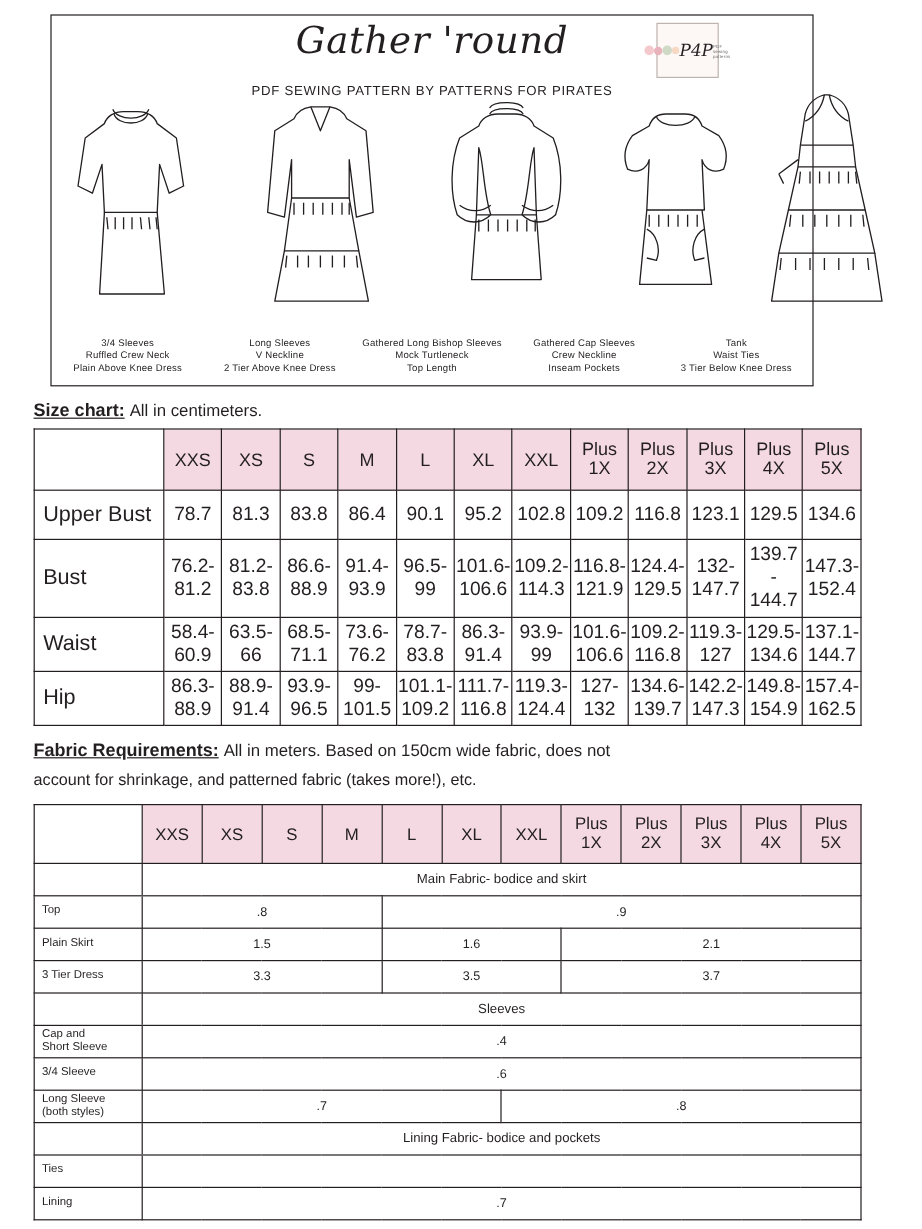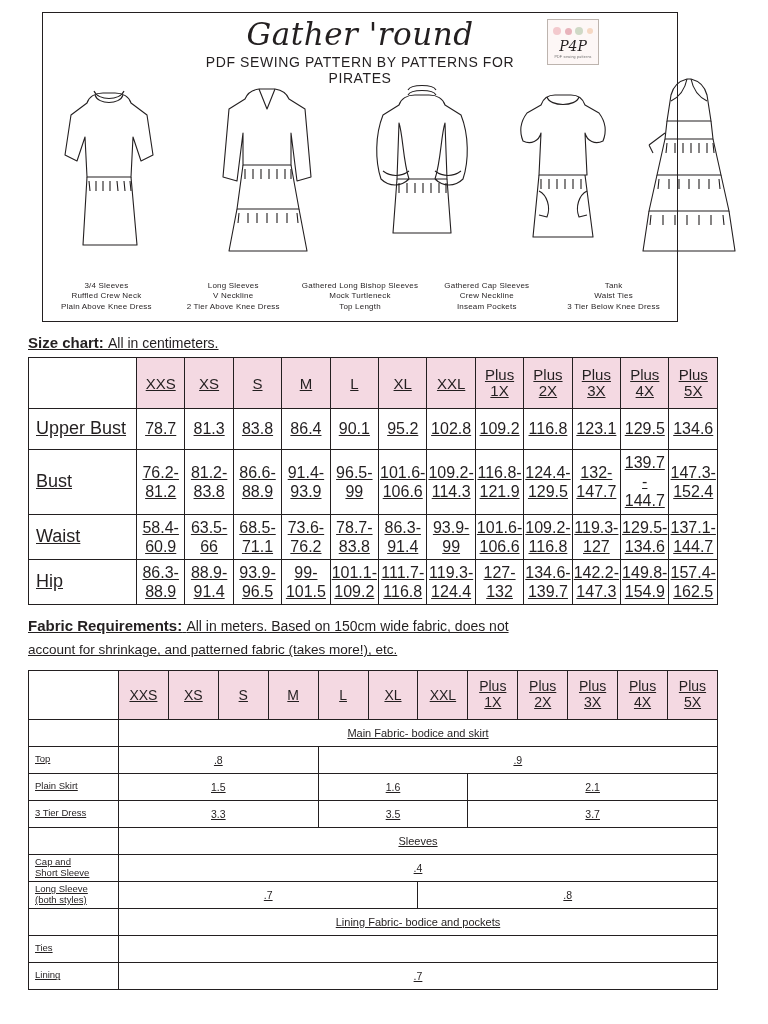--- a/index.html
+++ b/index.html
@@ -1,25 +1,25 @@
 <!DOCTYPE html>
 <html><head>
 <meta charset="utf-8">
 <style>
   html,body{margin:0;padding:0;background:#ffffff;}
   body{width:768px;height:1024px;font-family:"Liberation Sans",sans-serif;color:#231f20;overflow:hidden;}
-  .page{position:relative;width:712px;height:1024px;box-sizing:border-box;padding:8px 20px 0 28px;text-decoration:underline;}
+  .page{position:relative;width:712px;height:1024px;box-sizing:border-box;padding:8px 20px 0 28px;}
 
   
   .illus-box{position:relative;border:1px solid #231f20;height:310px;box-sizing:border-box;margin:4px 14px 0 14px;}
   .brand{position:relative;height:62px;}
   .brand-title{position:absolute;left:50%;top:6px;transform:translateX(-50%);text-align:center;}
   .brand-name{font-family:"DejaVu Serif",serif;font-style:italic;font-size:31px;letter-spacing:.5px;line-height:1;}
-  .brand-sub{font-size:14px;letter-spacing:.6px;margin-top:4px;}
-  .brand-logo{position:absolute;right:78px;top:6px;width:52px;height:46px;border:1px solid #bdb4ae;box-sizing:border-box;background:#fdf7f6;display:flex;flex-direction:column;align-items:center;justify-content:center;}
+  .brand-sub{font-size:11px;letter-spacing:.6px;margin-top:20px;}
+  .brand-logo{position:absolute;right:78px;top:6px;width:52px;height:46px;border:1px solid #bdb4ae;box-sizing:border-box;background:#fdf7f6;display:flex;flex-direction:row;align-items:center;justify-content:center;}
   .logo-flowers{width:44px;height:12px;display:flex;justify-content:space-around;align-items:center;}
   .logo-flowers i{display:block;width:8px;height:8px;border-radius:50%;background:#f3c9cd;}
   .logo-flowers i:nth-child(2){background:#e8b3bb;width:7px;height:7px;}
   .logo-flowers i:nth-child(3){background:#cfd9c6;}
   .logo-flowers i:nth-child(4){background:#f6d8c3;width:6px;height:6px;}
   .logo-mark{font-family:"DejaVu Serif",serif;font-style:italic;font-size:14px;line-height:1;margin-top:2px;}
   .logo-txt{font-size:3.6px;letter-spacing:.2px;margin-top:2px;color:#6a6a6a;}
 
   .dresses{position:relative;height:185px;}
   .caption-row{position:absolute;left:0;right:0;bottom:8px;display:flex;}
@@ -350,20 +350,24 @@
         </tr>
         <tr>
           <td style="border-right:none"></td>
           <td class="band" colspan="12">Sleeves</td>
         </tr>
         <tr>
           <td class="rowlab">Cap and<br>Short Sleeve</td>
           <td colspan="12">.4</td>
         </tr>
         <tr>
+          <td class="rowlab">3/4 Sleeve</td>
+          <td colspan="12">.6</td>
+        </tr>
+        <tr>
           <td class="rowlab">Long Sleeve<br>(both styles)</td>
           <td colspan="6">.7</td>
           <td colspan="6">.8</td>
         </tr>
         <tr>
           <td style="border-right:none"></td>
           <td class="band" colspan="12">Lining Fabric- bodice and pockets</td>
         </tr>
         <tr>
           <td class="rowlab">Ties</td>

